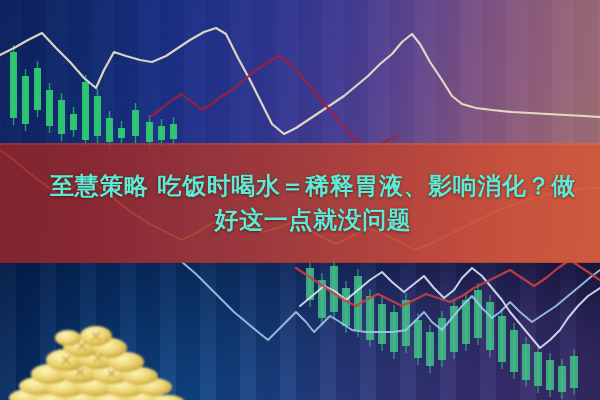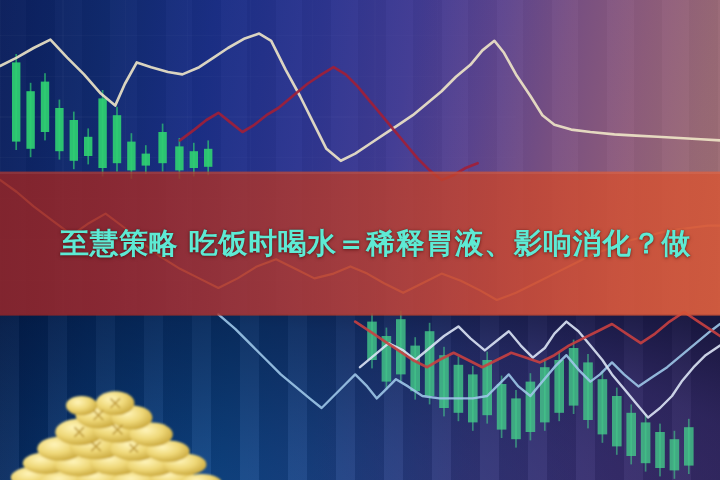--- a/index.html
+++ b/index.html
@@ -284,15 +284,16 @@
         <path d="M100 56 l7 7 M107 56 l-7 7"></path>
       </g>
     </g>
   </svg>
 
   <div class="banner"></div>
   <div class="banner-top-edge"></div>
 
   <div class="headline">
     <span class="ln">至慧策略 吃饭时喝水＝稀释胃液、影响消化？做</span>
+    <span class="ln">好这一点就没问题</span>
   </div>
 
 </div>
 
 </body></html>

